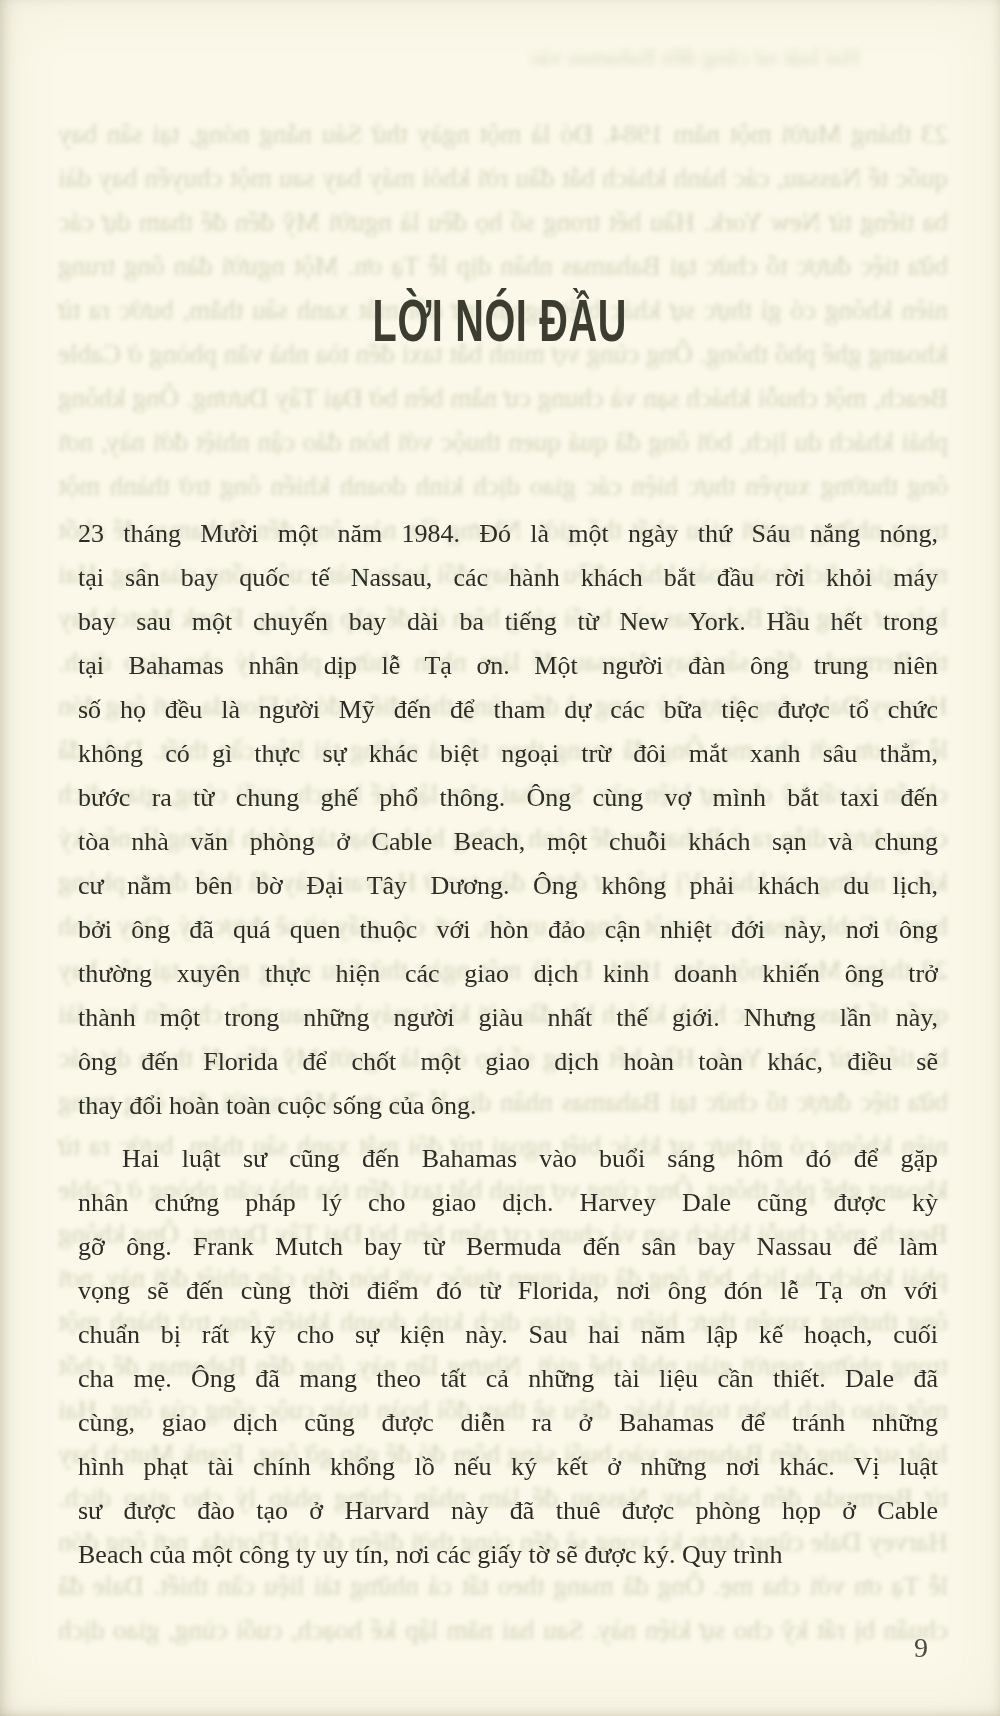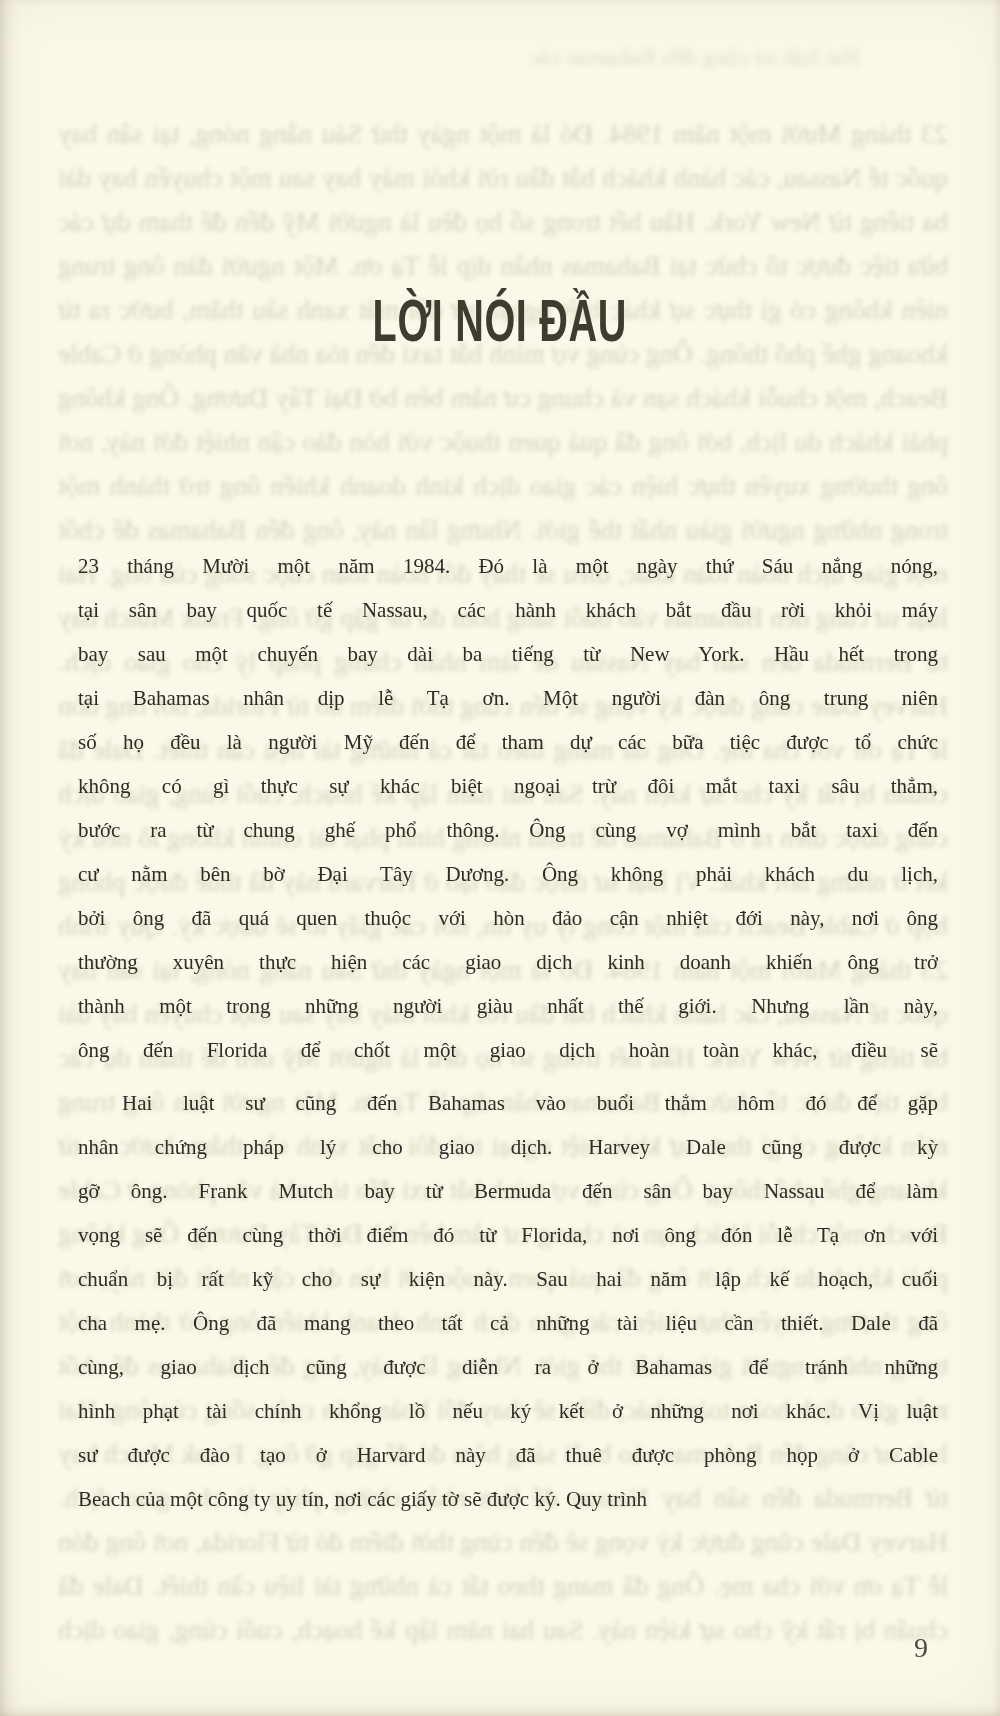--- a/index.html
+++ b/index.html
@@ -52,23 +52,23 @@
     font-weight:700;
     font-size:60px;
     letter-spacing:1px;
   }
   .chapter-title .squeeze{
     display:inline-block;
     transform:scaleX(0.66);
     transform-origin:center;
   }
   .body-text{
-    position:absolute;left:78px;top:544px;width:860px;
+    position:absolute;left:78px;top:512px;width:860px;
     color:var(--ink);
-    font-size:21px;
+    font-size:26px;
   }
   .para{margin:0;}
   .para + .para{margin-top:9px;}
   .tline{
     height:44px;line-height:44px;
     text-align:justify;
     text-align-last:justify;
     overflow:hidden;
     white-space:normal;
   }
@@ -91,30 +91,32 @@
 
   <h1 class="chapter-title"><span class="squeeze">LỜI NÓI ĐẦU</span></h1>
 
   <div class="body-text">
       <div class="para">
         <div class="tline">23 tháng Mười một năm 1984. Đó là một ngày thứ Sáu nắng nóng,</div>
         <div class="tline">tại sân bay quốc tế Nassau, các hành khách bắt đầu rời khỏi máy</div>
         <div class="tline">bay sau một chuyến bay dài ba tiếng từ New York. Hầu hết trong</div>
         <div class="tline">tại Bahamas nhân dịp lễ Tạ ơn. Một người đàn ông trung niên</div>
         <div class="tline">số họ đều là người Mỹ đến để tham dự các bữa tiệc được tổ chức</div>
-        <div class="tline">không có gì thực sự khác biệt ngoại trừ đôi mắt taxi sâu thẳm,</div>
+        <div class="tline">không có gì thực sự khác biệt ngoại trừ đôi mắt xanh sâu thẳm,</div>
         <div class="tline">bước ra từ chung ghế phổ thông. Ông cùng vợ mình bắt taxi đến</div>
+        <div class="tline">tòa nhà văn phòng ở Cable Beach, một chuỗi khách sạn và chung</div>
         <div class="tline">cư nằm bên bờ Đại Tây Dương. Ông không phải khách du lịch,</div>
         <div class="tline">bởi ông đã quá quen thuộc với hòn đảo cận nhiệt đới này, nơi ông</div>
         <div class="tline">thường xuyên thực hiện các giao dịch kinh doanh khiến ông trở</div>
         <div class="tline">thành một trong những người giàu nhất thế giới. Nhưng lần này,</div>
         <div class="tline">ông đến Florida để chốt một giao dịch hoàn toàn khác, điều sẽ</div>
+        <div class="tline lastline">thay đổi hoàn toàn cuộc sống của ông.</div>
       </div>
       <div class="para">
-        <div class="tline firstline-indent">Hai luật sư cũng đến Bahamas vào buổi thẳm hôm đó để gặp</div>
+        <div class="tline firstline-indent">Hai luật sư cũng đến Bahamas vào buổi sáng hôm đó để gặp</div>
         <div class="tline">nhân chứng pháp lý cho giao dịch. Harvey Dale cũng được kỳ</div>
         <div class="tline">gỡ ông. Frank Mutch bay từ Bermuda đến sân bay Nassau để làm</div>
         <div class="tline">vọng sẽ đến cùng thời điểm đó từ Florida, nơi ông đón lễ Tạ ơn với</div>
         <div class="tline">chuẩn bị rất kỹ cho sự kiện này. Sau hai năm lập kế hoạch, cuối</div>
         <div class="tline">cha mẹ. Ông đã mang theo tất cả những tài liệu cần thiết. Dale đã</div>
         <div class="tline">cùng, giao dịch cũng được diễn ra ở Bahamas để tránh những</div>
         <div class="tline">hình phạt tài chính khổng lồ nếu ký kết ở những nơi khác. Vị luật</div>
         <div class="tline">sư được đào tạo ở Harvard này đã thuê được phòng họp ở Cable</div>
         <div class="tline lastline">Beach của một công ty uy tín, nơi các giấy tờ sẽ được ký. Quy trình</div>
       </div>

